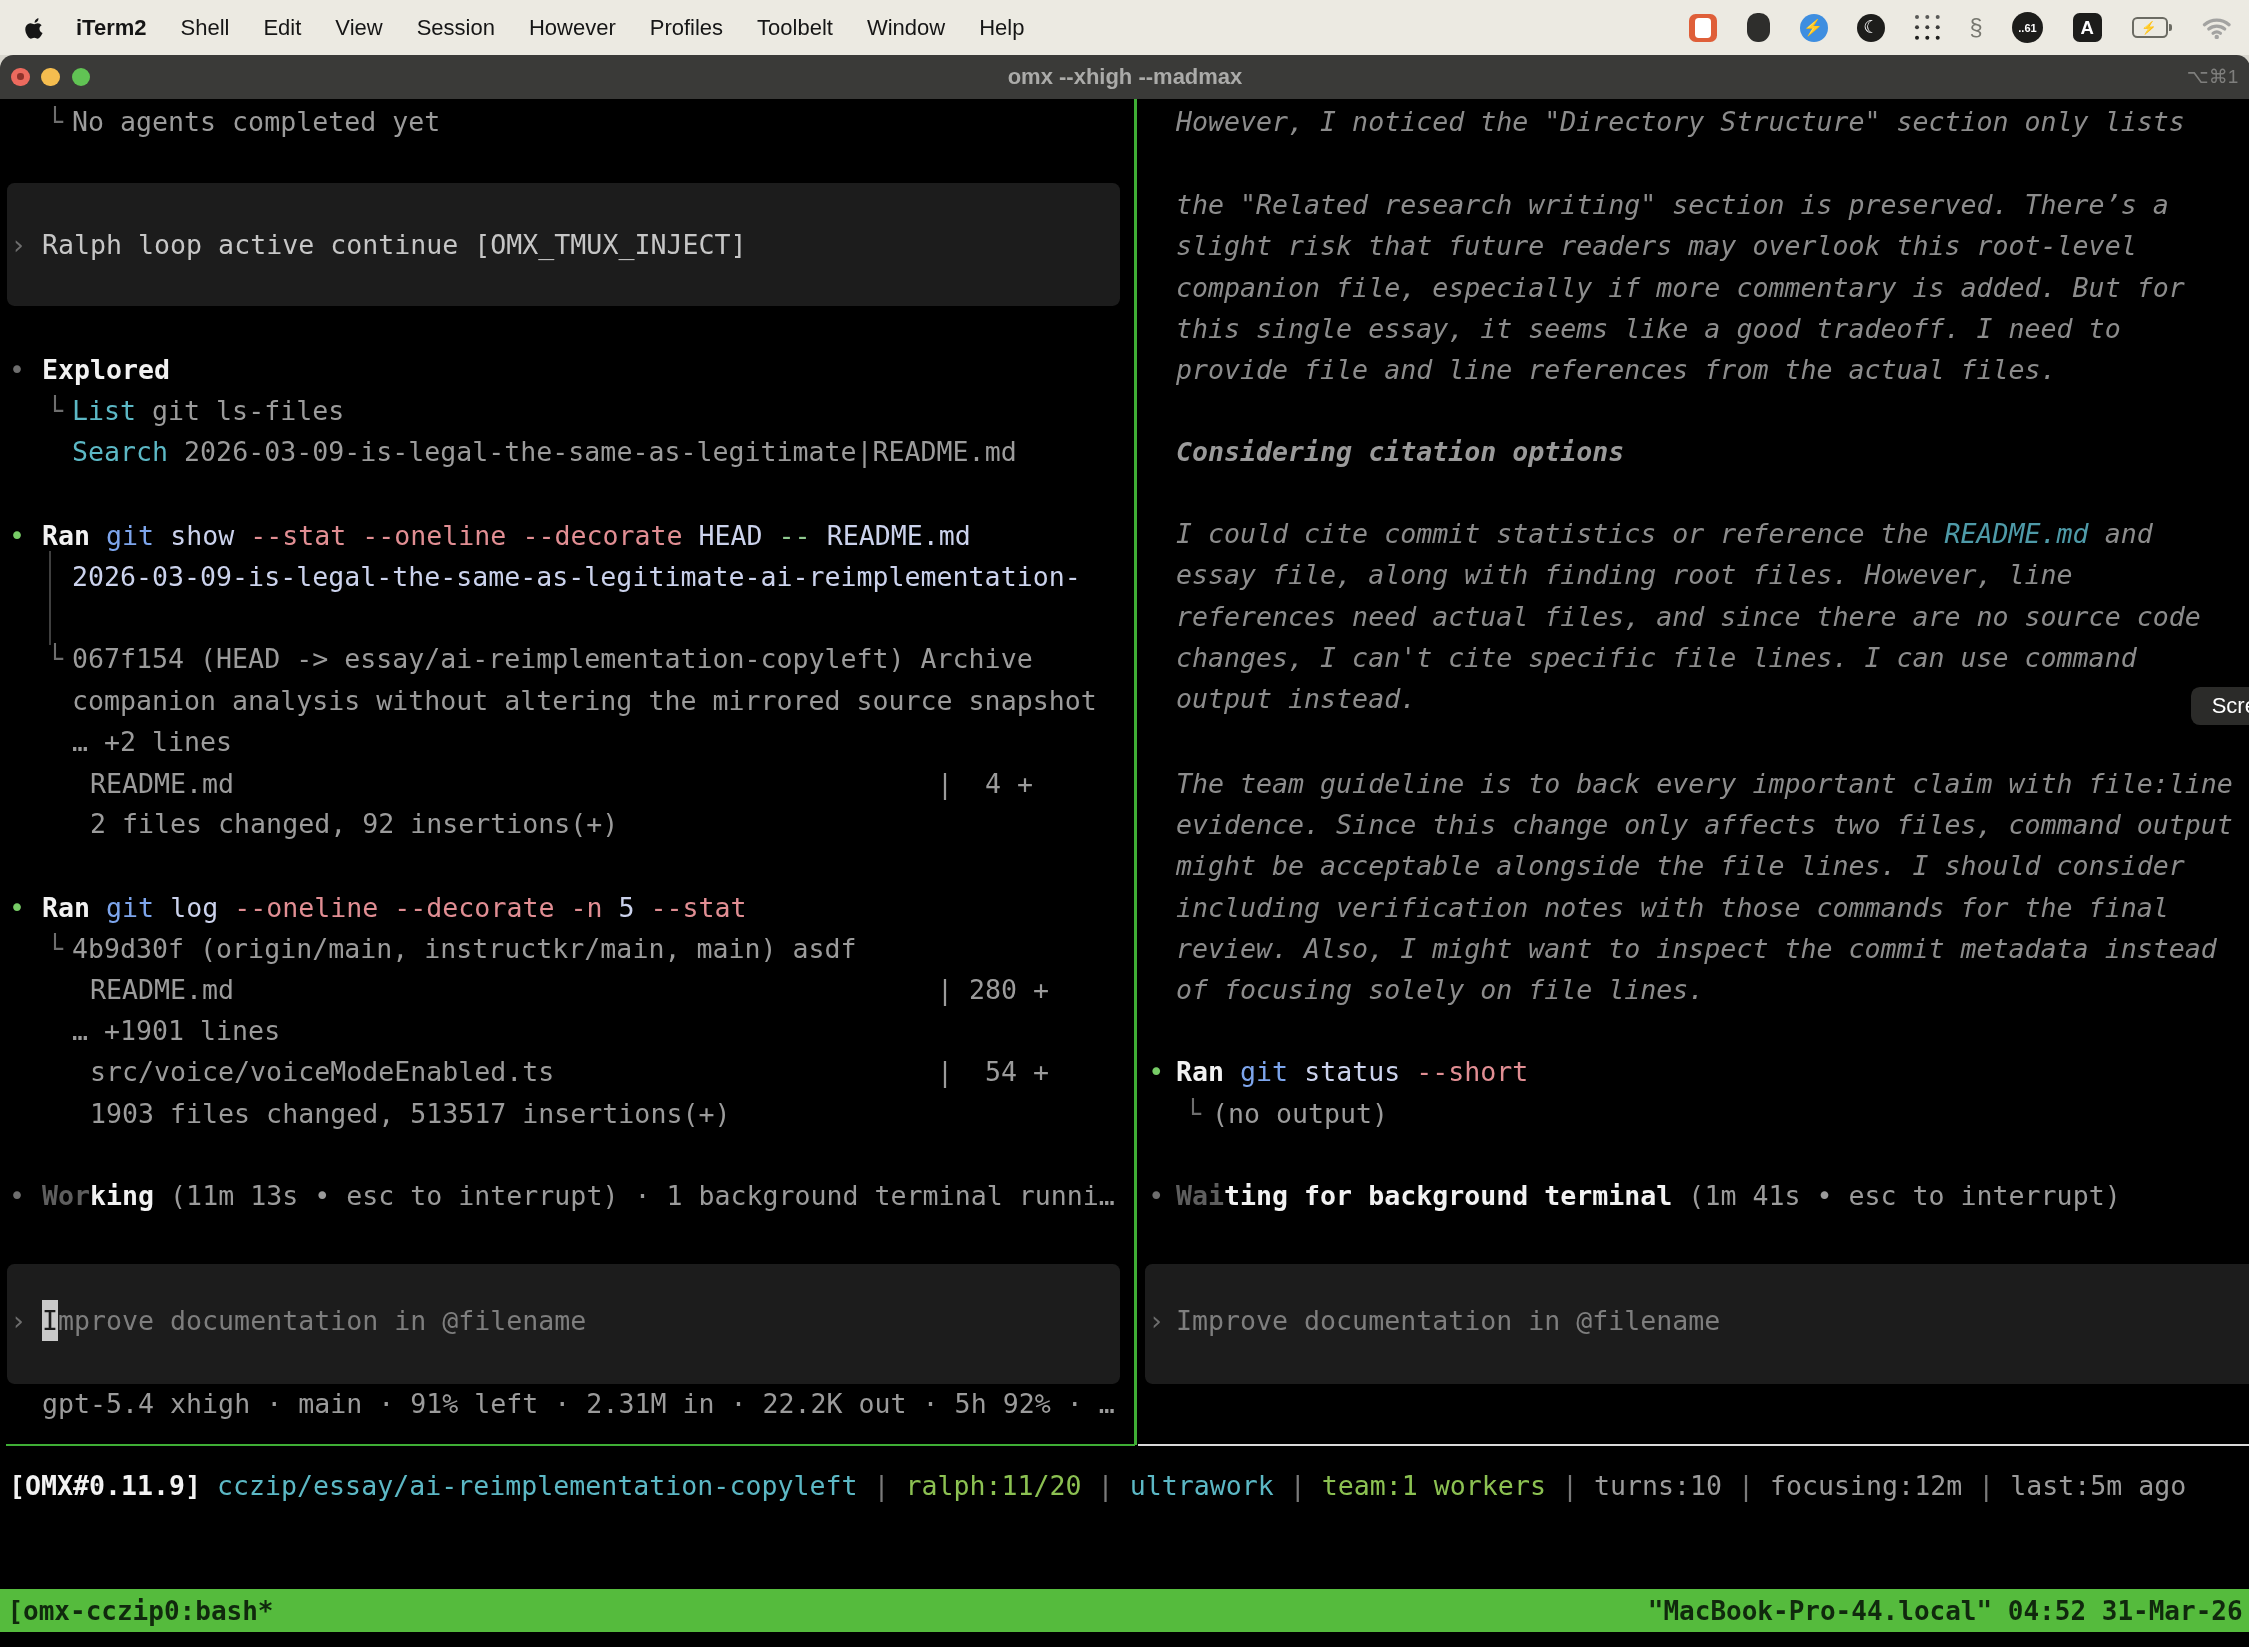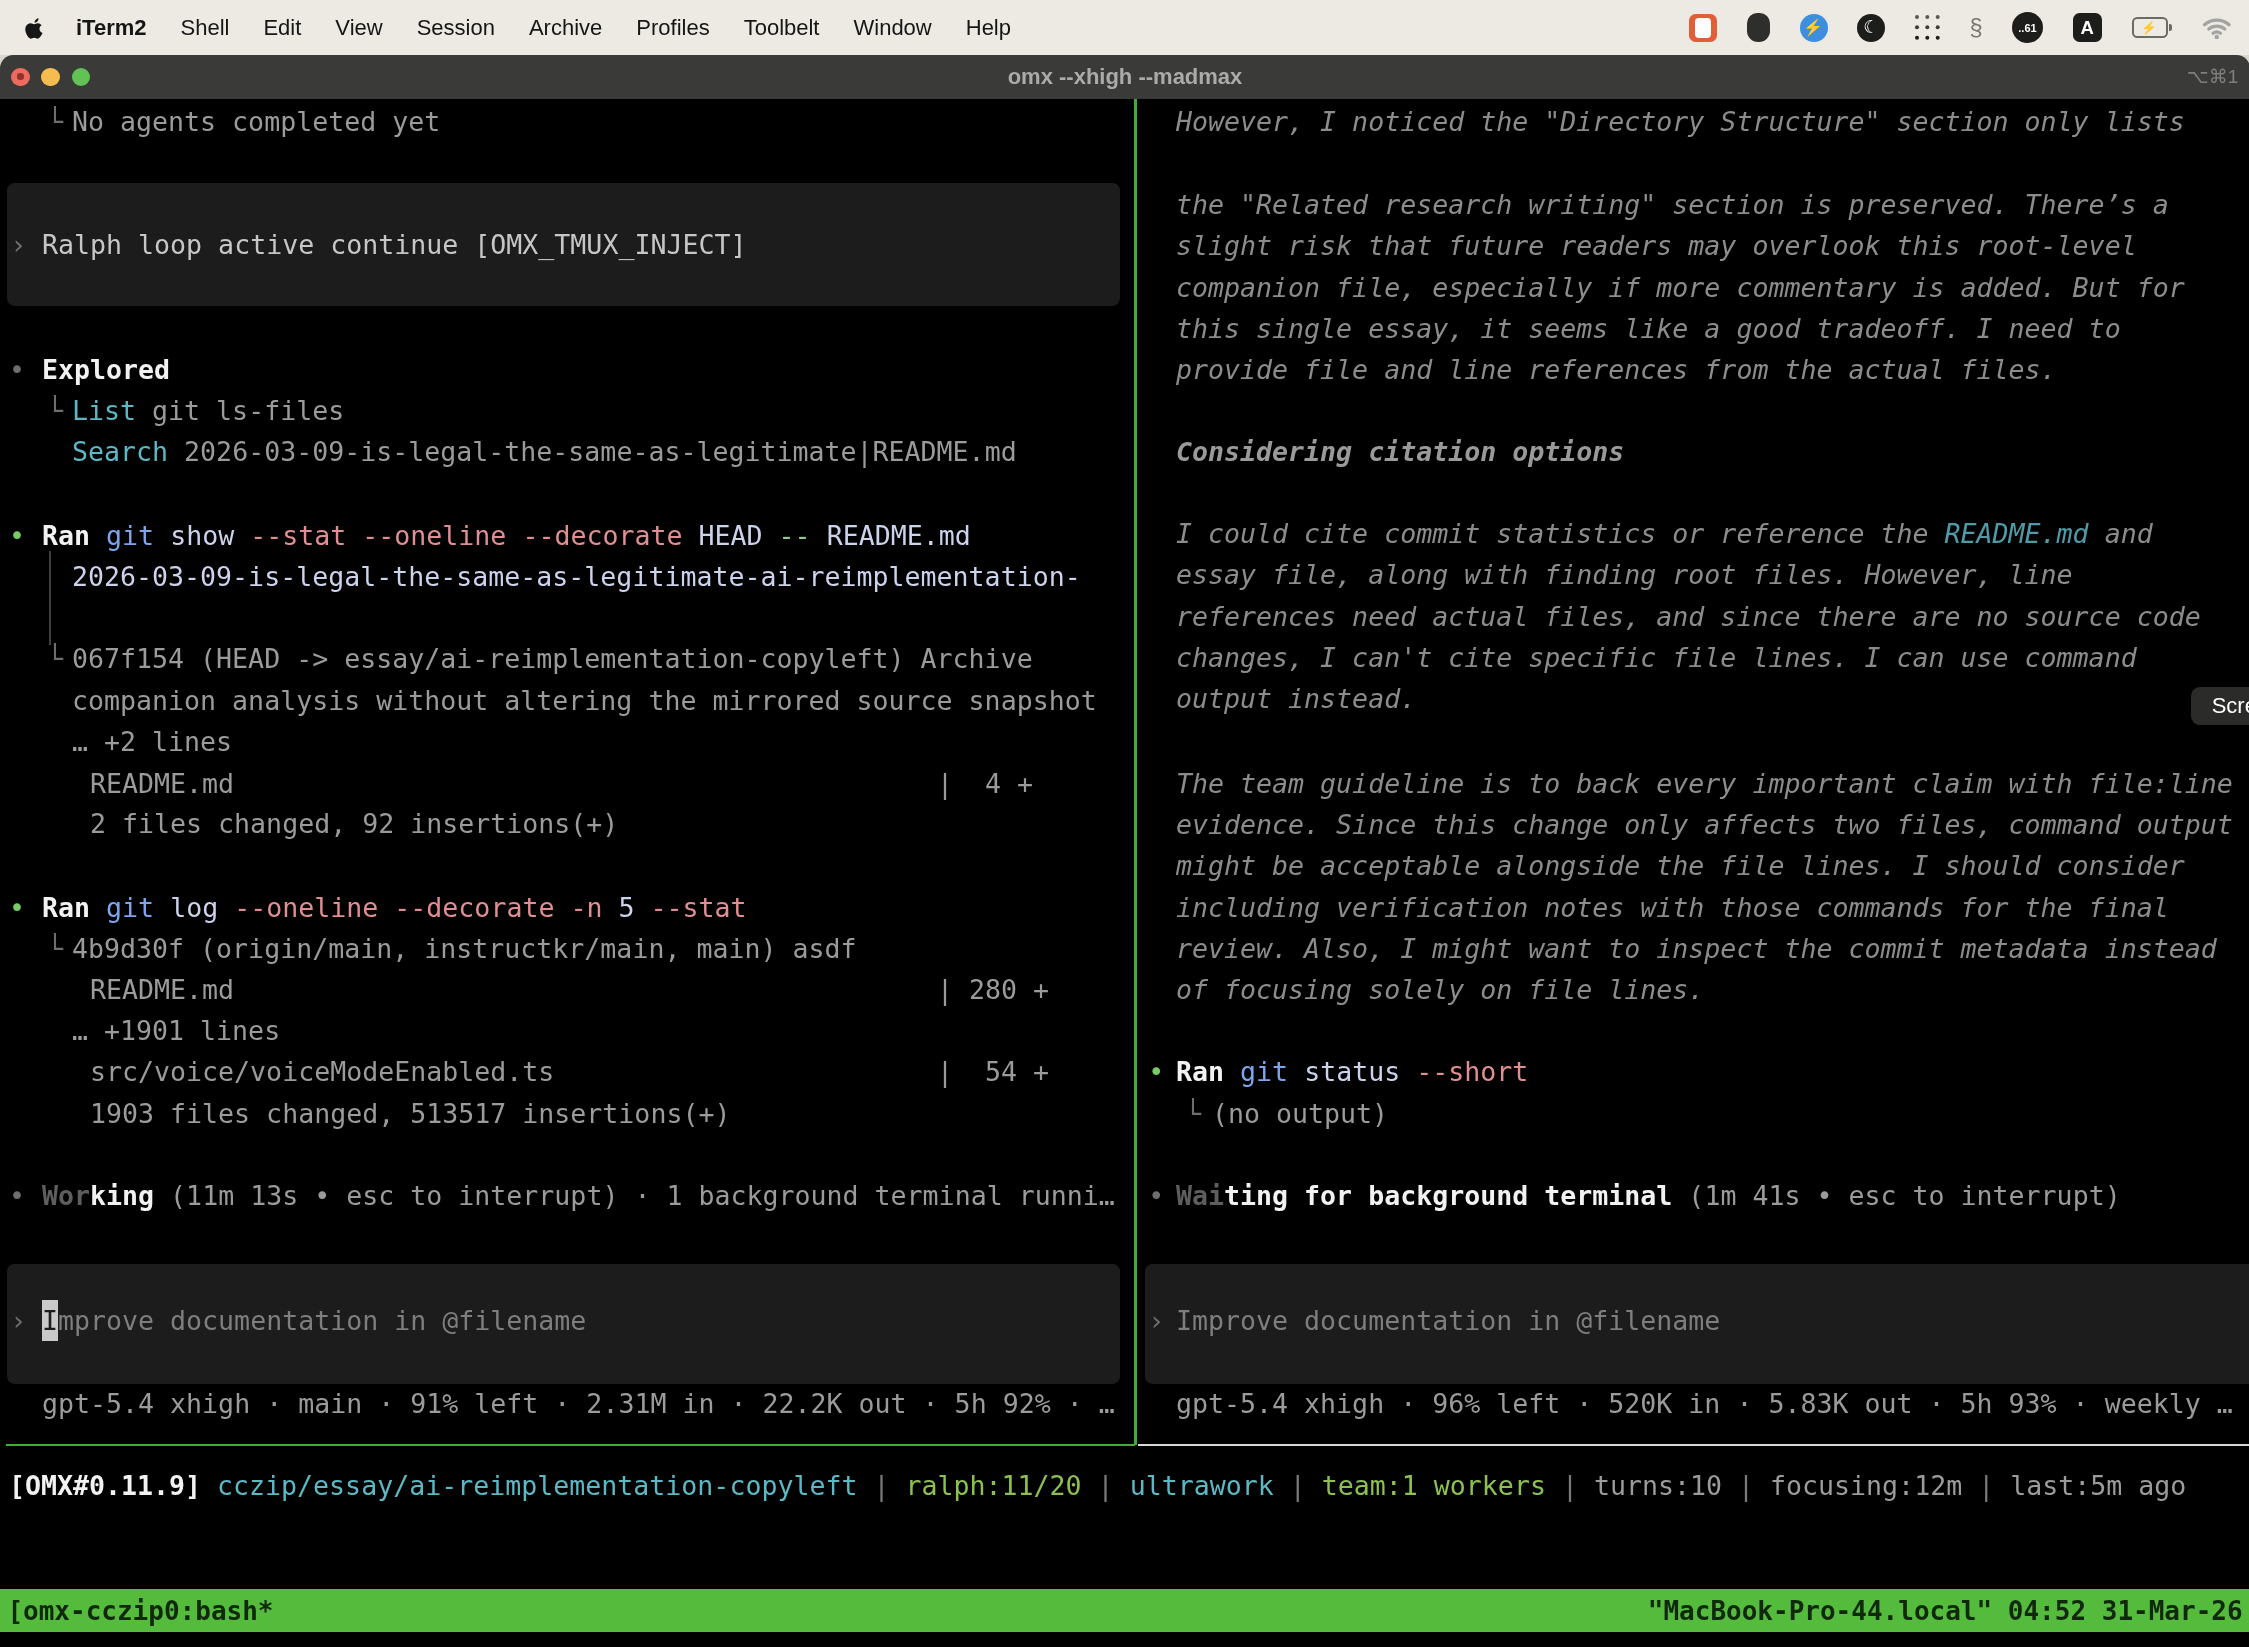--- a/index.html
+++ b/index.html
@@ -78,21 +78,21 @@
   <span class="apple-logo">
     <svg width="19" height="22" viewBox="0 0 17 20">
         <path fill="#161616" d="M12.1 1.2c.1 1-.3 2-.9 2.7-.6.8-1.6 1.4-2.6 1.3-.1-1 .4-2 1-2.7.6-.7 1.7-1.3 2.5-1.3zM15.8 14.6c-.4 1-.6 1.4-1.2 2.3-.8 1.2-1.9 2.8-3.2 2.8-1.2 0-1.5-.8-3.1-.8s-2 .8-3.2.8c-1.3 0-2.3-1.4-3.1-2.6C-.2 13.7-.4 9.9 1 7.9c.9-1.4 2.4-2.2 3.8-2.2 1.4 0 2.3.8 3.4.8 1.1 0 1.8-.8 3.4-.8 1.2 0 2.5.7 3.4 1.8-3 1.6-2.5 5.9.8 7.1z"></path>
       </svg>
   </span>
   <span class="mi app">iTerm2</span>
   <span class="mi">Shell</span>
   <span class="mi">Edit</span>
   <span class="mi">View</span>
   <span class="mi">Session</span>
-  <span class="mi">Archive</span>
+  <span class="mi">However</span>
   <span class="mi">Profiles</span>
   <span class="mi">Toolbelt</span>
   <span class="mi">Window</span>
   <span class="mi">Help</span>
   <div class="micons">
     <span class="ic ic-orange">
         <i></i>
       </span>
     <span class="ic">
         <span class="ic-shield"></span>
@@ -213,21 +213,20 @@
   <span class="t dgray" style="left:47px;top:994px">└</span>
   <span class="t gray" style="left:74px;top:994px">(no output)</span>
 
   <span class="t dgray" style="left:10.3px;top:1076px">•</span>
   <span class="t" style="left:38px;top:1076px"><span class="dim">Wai</span><span class="wb">ting for background terminal</span><span class="gray"> (1m 41s • esc to interrupt)</span></span>
 
   <div class="inbox" style="left:7.4px;top:1165px;width:1105px;height:120px;border-radius:7.4px 0 0 7.4px"></div>
   <span class="t dgray" style="left:10.3px;top:1201px">›</span>
   <span class="t ph" style="left:38px;top:1201px">Improve documentation in @filename</span>
 
-  <span class="t gray" style="left:38px;top:1284px">gpt-5.4 xhigh · 96% left · 520K in · 5.83K out · 5h 93% · weekly …</span>
 </div>
 
 <div class="vdivider"></div>
 <div class="hborderL"></div>
 <div class="hborderR"></div>
 
 <div class="omxline">
   <span class="omx-ver">[OMX#0.11.9]</span>
   <span class="cyan">cczip/essay/ai-reimplementation-copyleft</span>
   <span class="omx-sep">|</span>

